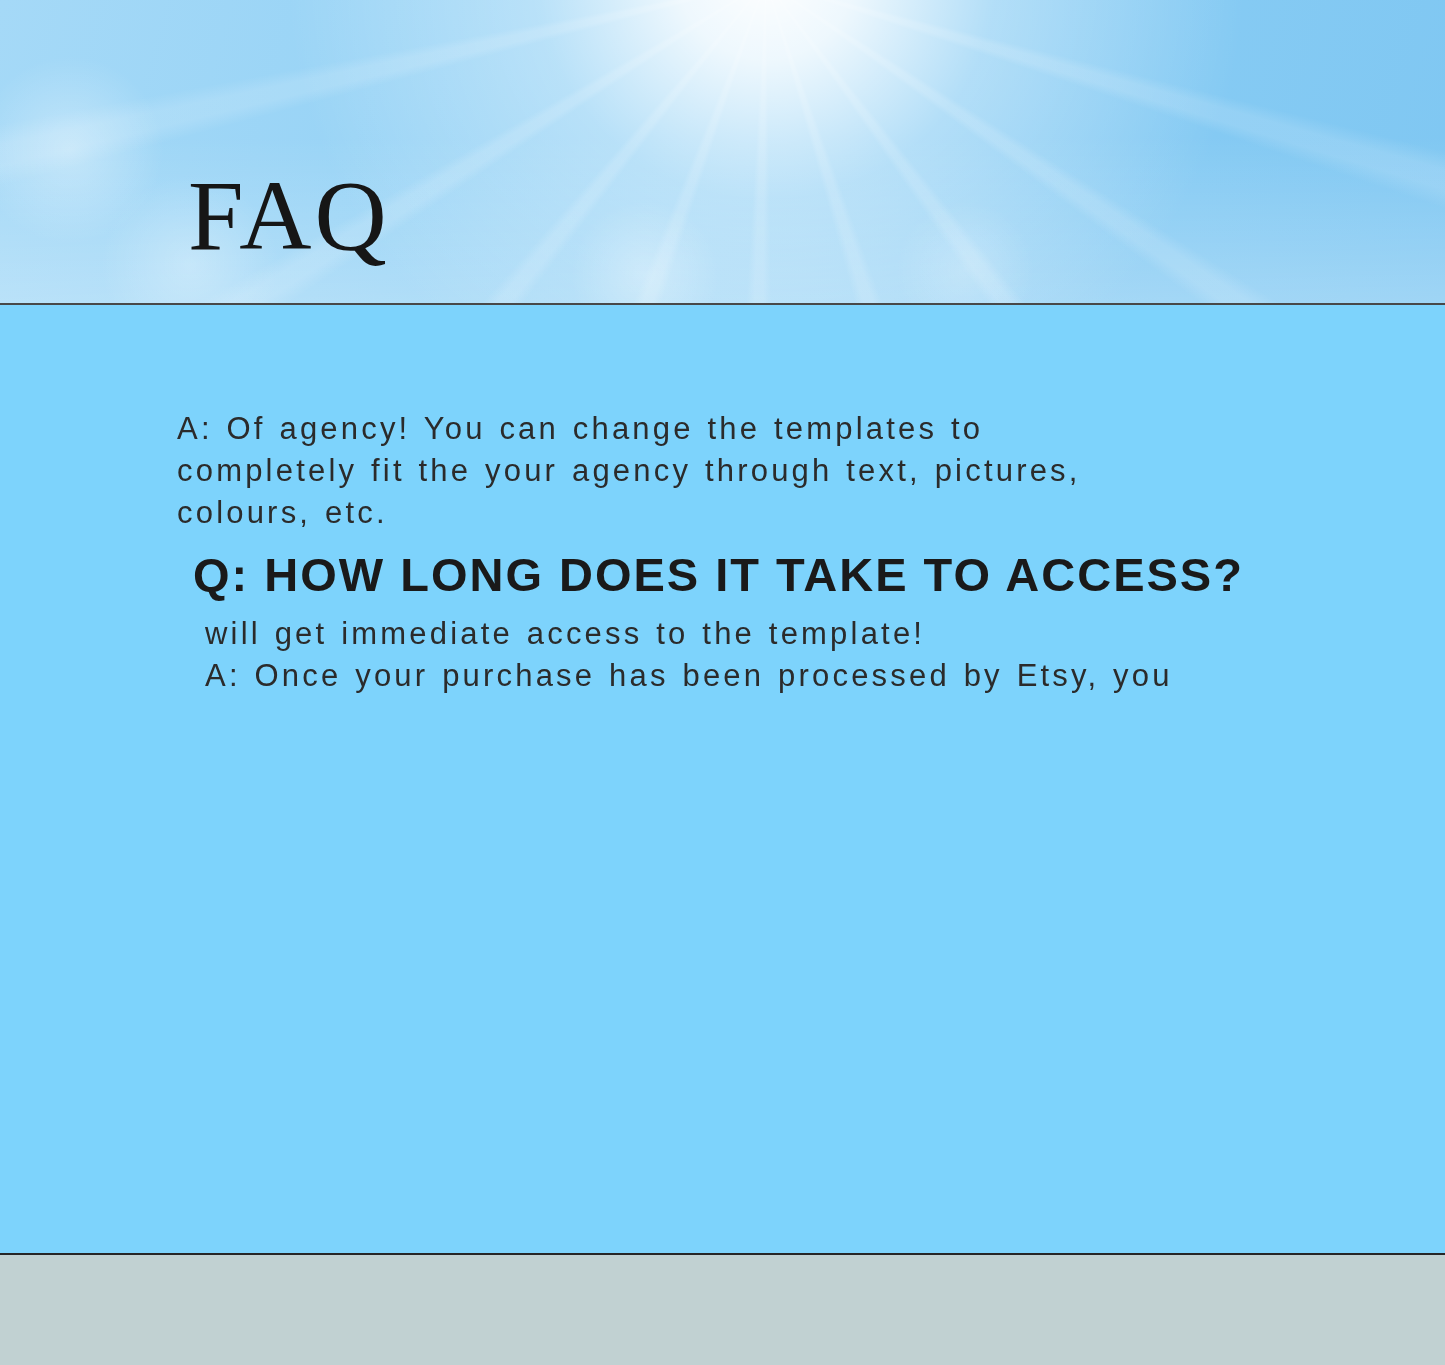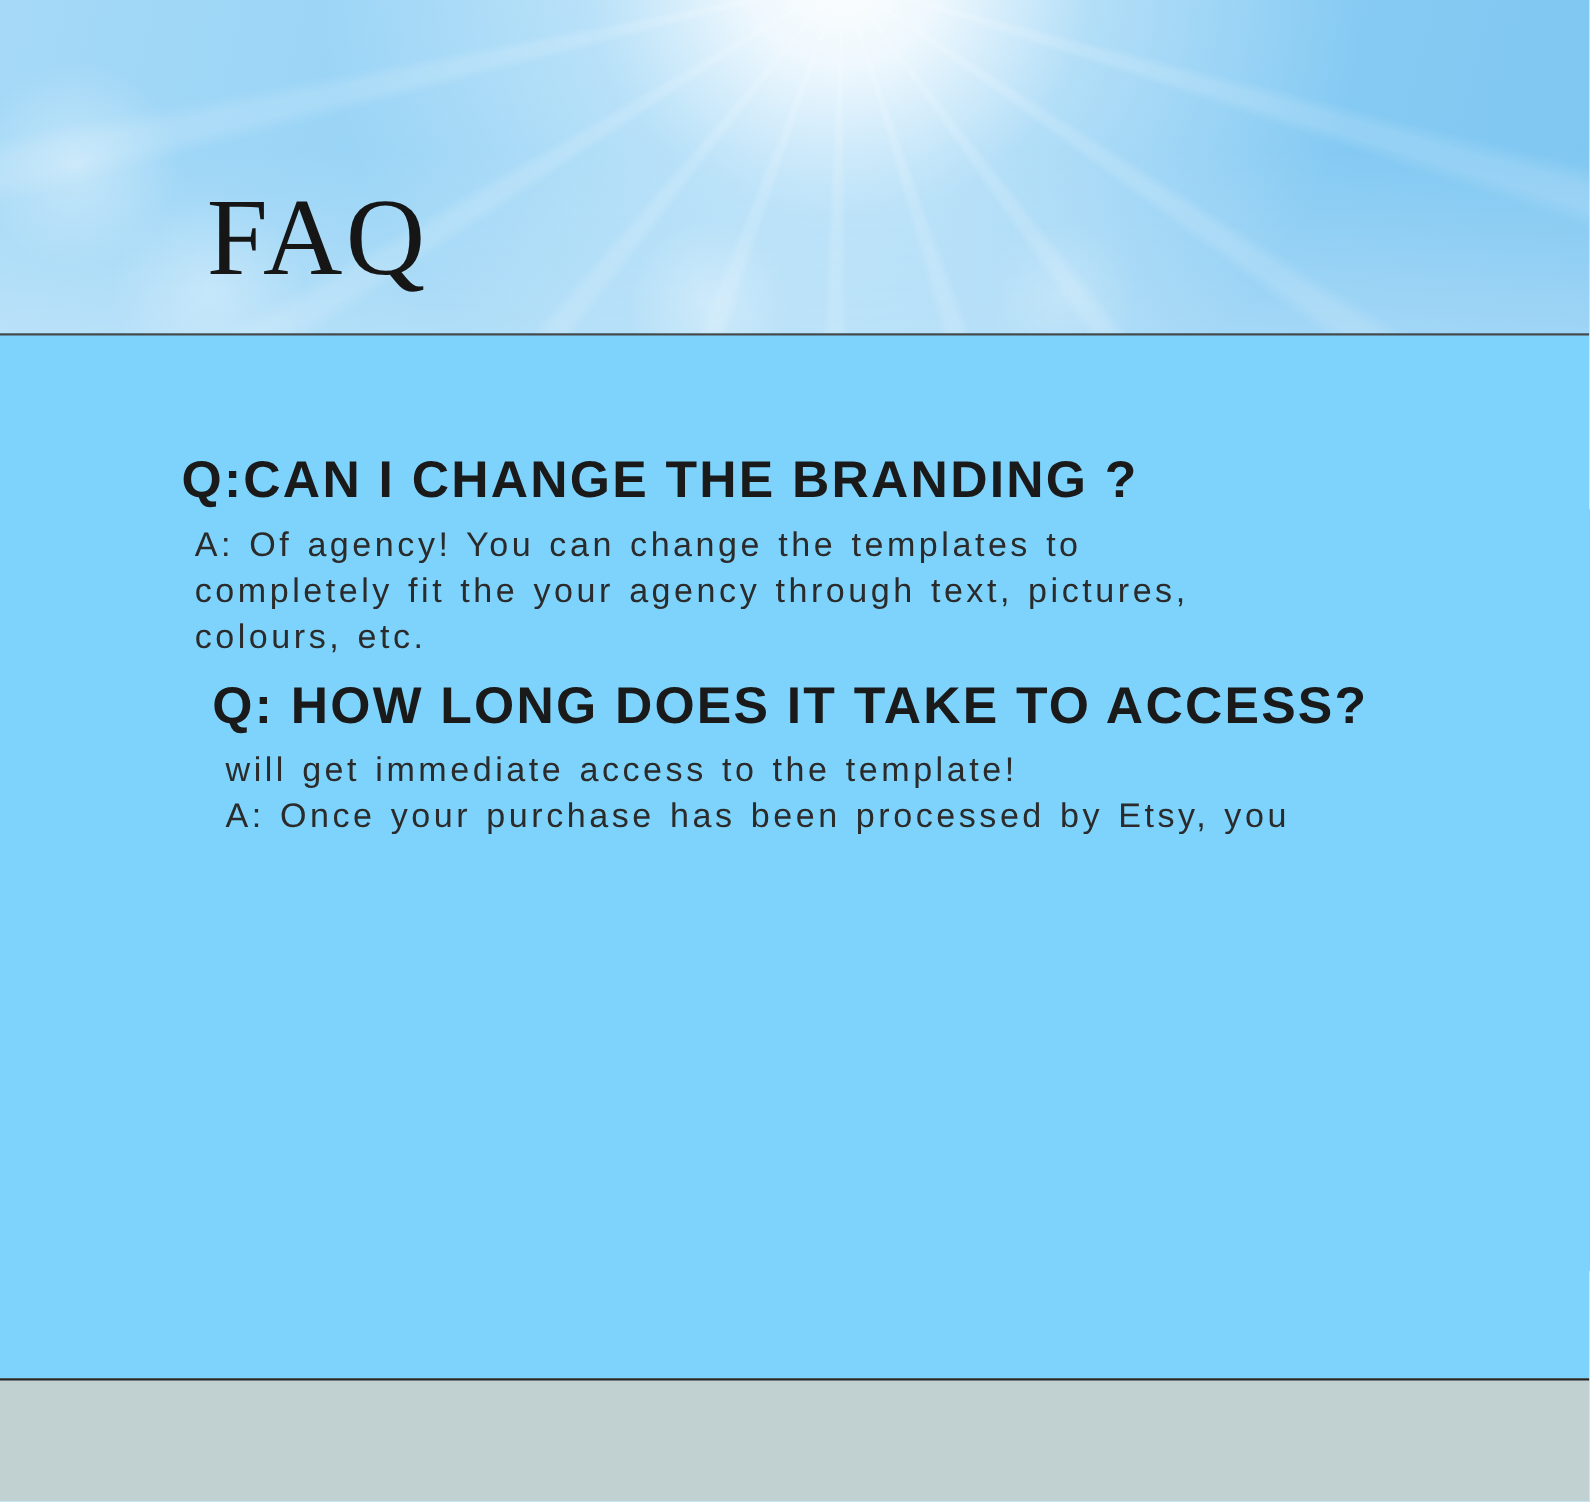--- a/index.html
+++ b/index.html
@@ -128,21 +128,20 @@
     <div class="bokeh bokeh-2"></div>
     <div class="bokeh bokeh-3"></div>
     <div class="bokeh bokeh-4"></div>
     <h1 class="faq-title">FAQ</h1>
   </header>
 
   <main class="faq-main">
 
 
     <section class="faq-section s2">
-      <h2 class="question">Q:CAN I CHANGE THE BRANDING ?</h2>
       <p class="answer">
         <span class="line">A: Of agency! You can change the templates to</span>
         <span class="line">completely fit the your agency through text, pictures,</span>
         <span class="line">colours, etc.</span>
       </p>
     </section>
 
     <section class="faq-section s3">
       <h2 class="question">Q: HOW LONG DOES IT TAKE TO ACCESS?</h2>
       <p class="answer">

